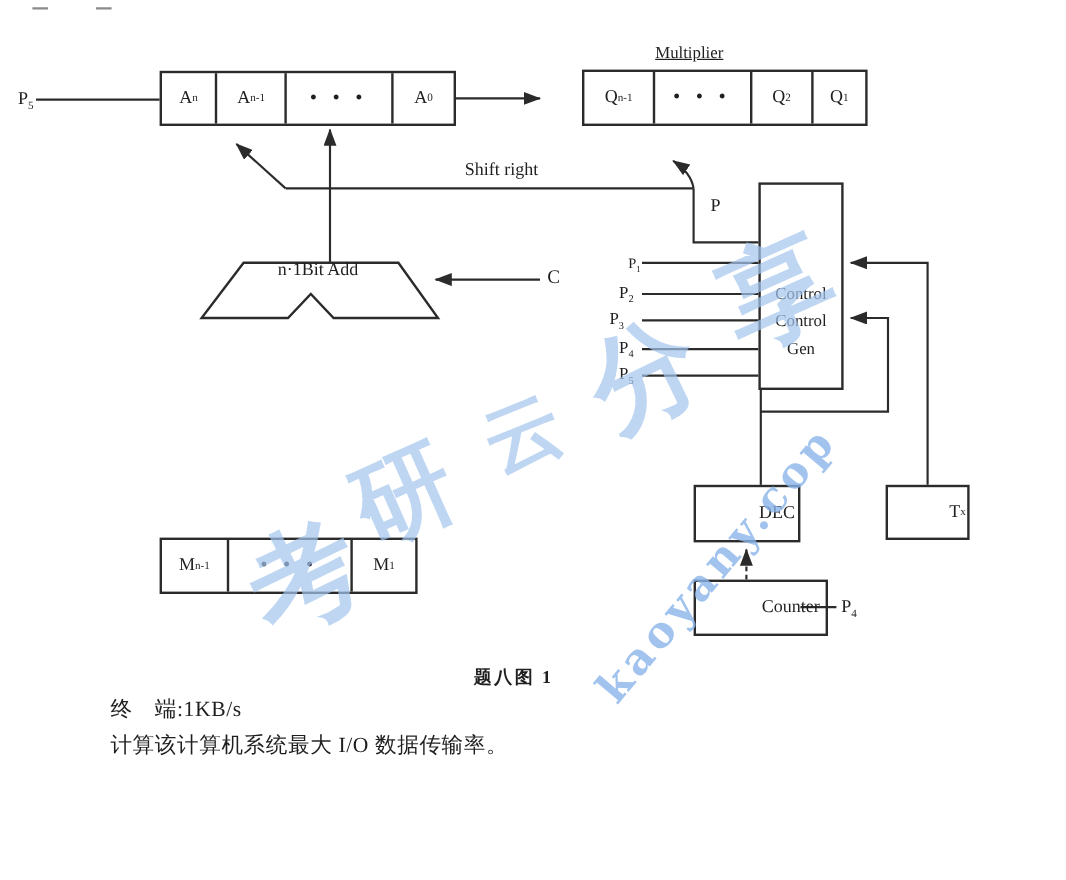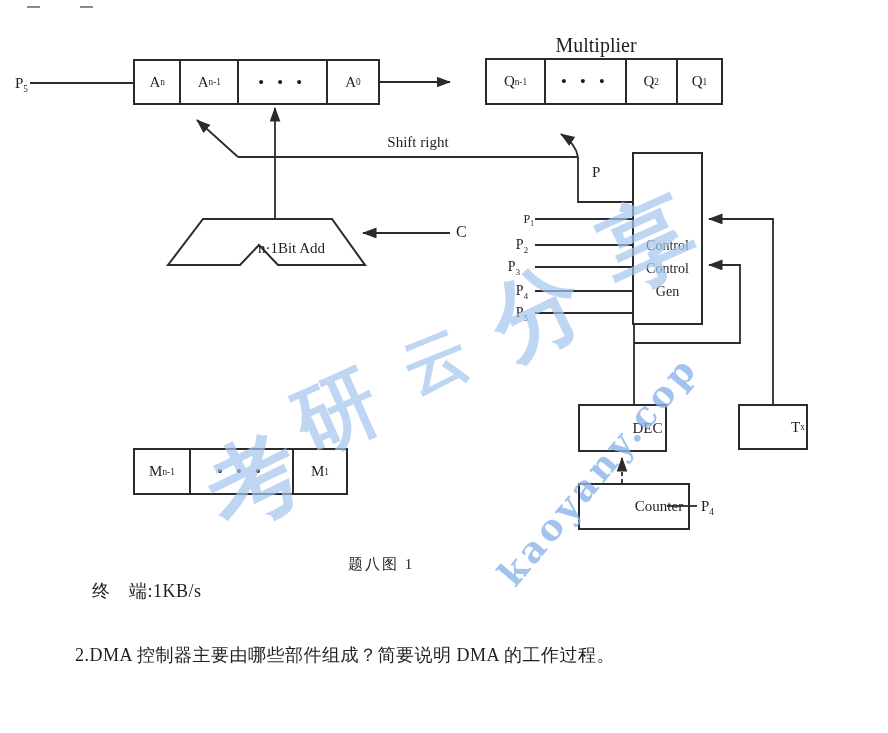--- a/index.html
+++ b/index.html
@@ -8,21 +8,21 @@
   svg.wires{position:absolute;left:0;top:0;z-index:1;}
   .box{position:absolute;border:2px solid #2b2b2b;background:transparent;z-index:2;box-sizing:border-box;}
   .reg{display:flex;}
   .cell{display:flex;align-items:center;justify-content:center;font-size:15px;box-sizing:border-box;}
   .cell + .cell{border-left:2px solid #2b2b2b;}
   .dots{font-weight:bold;letter-spacing:5px;font-size:15px;}
   sub{font-size:62%;line-height:0;}
   .lbl{position:absolute;z-index:3;font-size:15px;line-height:18px;white-space:nowrap;}
   .ctrl-text{padding-top:80px;text-align:center;font-size:14px;line-height:23px;}
   .blocklabel{display:flex;align-items:center;justify-content:center;width:100%;height:100%;font-size:15px;margin-left:25px;}
-  .caption{position:absolute;z-index:3;font-size:15px;font-weight:normal;letter-spacing:2px;text-align:left;}
+  .caption{position:absolute;z-index:3;font-size:15px;font-weight:bold;letter-spacing:2px;text-align:center;}
   .para{position:absolute;z-index:3;font-size:18px;letter-spacing:.5px;white-space:nowrap;
         font-family:"Liberation Serif","DejaVu Serif",serif;}
   .wm{position:absolute;z-index:10;pointer-events:none;font-family:"DejaVu Serif",serif;
       color:#a4c6ef;opacity:.7;font-weight:bold;}
   .wm-site{position:absolute;z-index:10;pointer-events:none;color:#8ab5ea;opacity:.8;
       font-family:"DejaVu Serif",serif;font-size:36px;letter-spacing:4px;font-weight:bold;
       transform:rotate(-50deg);transform-origin:center center;}
 </style>
 </head>
 <body>
@@ -106,38 +106,38 @@
 
   <div class="box" style="left:738px;top:404px;width:70px;height:46px;">
     <div class="blocklabel">T<sub>x</sub></div>
   </div>
 
   <div class="box" style="left:578px;top:483px;width:112px;height:47px;">
     <div class="blocklabel">Counter</div>
   </div>
 
   <div class="lbl" style="left:2px;top:74px;width:26px;text-align:right;">P<sub>5</sub></div>
-  <div class="lbl" style="left:546px;top:36px;width:100px;text-align:center;font-size:20px;">Multiplier</div>
+  <div class="lbl" style="left:546px;top:36px;width:100px;text-align:left;font-size:14px;text-decoration:underline;">Multiplier</div>
   <div class="lbl" style="left:370px;top:133px;width:96px;text-align:center;">Shift right</div>
   <div class="lbl" style="left:592px;top:163px;">P</div>
   <div class="lbl" style="left:456px;top:223px;font-size:16px;">C</div>
-  <div class="lbl" style="left:205px;top:239px;width:120px;text-align:right;">n·1Bit Add</div>
+  <div class="lbl" style="left:205px;top:216px;width:120px;text-align:center;">n·1Bit Add</div>
 
   <div class="lbl" style="left:508px;top:210px;width:26px;text-align:right;font-size:12px;">P<sub>1</sub></div>
   <div class="lbl" style="left:502px;top:236px;width:26px;text-align:right;font-size:14px;">P<sub>2</sub></div>
   <div class="lbl" style="left:494px;top:258px;width:26px;text-align:right;font-size:14px;">P<sub>3</sub></div>
   <div class="lbl" style="left:502px;top:282px;width:26px;text-align:right;font-size:14px;">P<sub>4</sub></div>
   <div class="lbl" style="left:502px;top:304px;width:26px;text-align:right;font-size:14px;">P<sub>5</sub></div>
 
   <div class="lbl" style="left:701px;top:497px;">P<sub>4</sub></div>
 
   <div class="caption" style="left:348px;top:555px;width:160px;">题八图 1</div>
 
   <div class="para" style="left:92px;top:579px;font-family:Liberation Serif, serif;">终　端:1KB/s</div>
-  <div class="para" style="left:75px;top:643px;">2.DMA 控制器主要由哪些部件组成？简要说明 DMA 的工作过程。</div>
+  <div class="para" style="left:92px;top:609px;">计算该计算机系统最大 I/O 数据传输率。</div>
 
   <div class="wm" style="left:208px;top:420px;font-size:92px;transform:rotate(-26deg);">考</div>
   <div class="wm" style="left:296px;top:358px;font-size:82px;transform:rotate(-24deg);">研</div>
   <div class="wm" style="left:404px;top:318px;font-size:64px;transform:rotate(-22deg);">云</div>
   <div class="wm" style="left:492px;top:252px;font-size:90px;transform:rotate(-26deg);">分</div>
   <div class="wm" style="left:602px;top:182px;font-size:92px;transform:rotate(-24deg);">享</div>
   <div class="wm-site" style="left:455px;top:452px;width:280px;text-align:center;">kaoyany.cop</div>
 
 </div>
 

